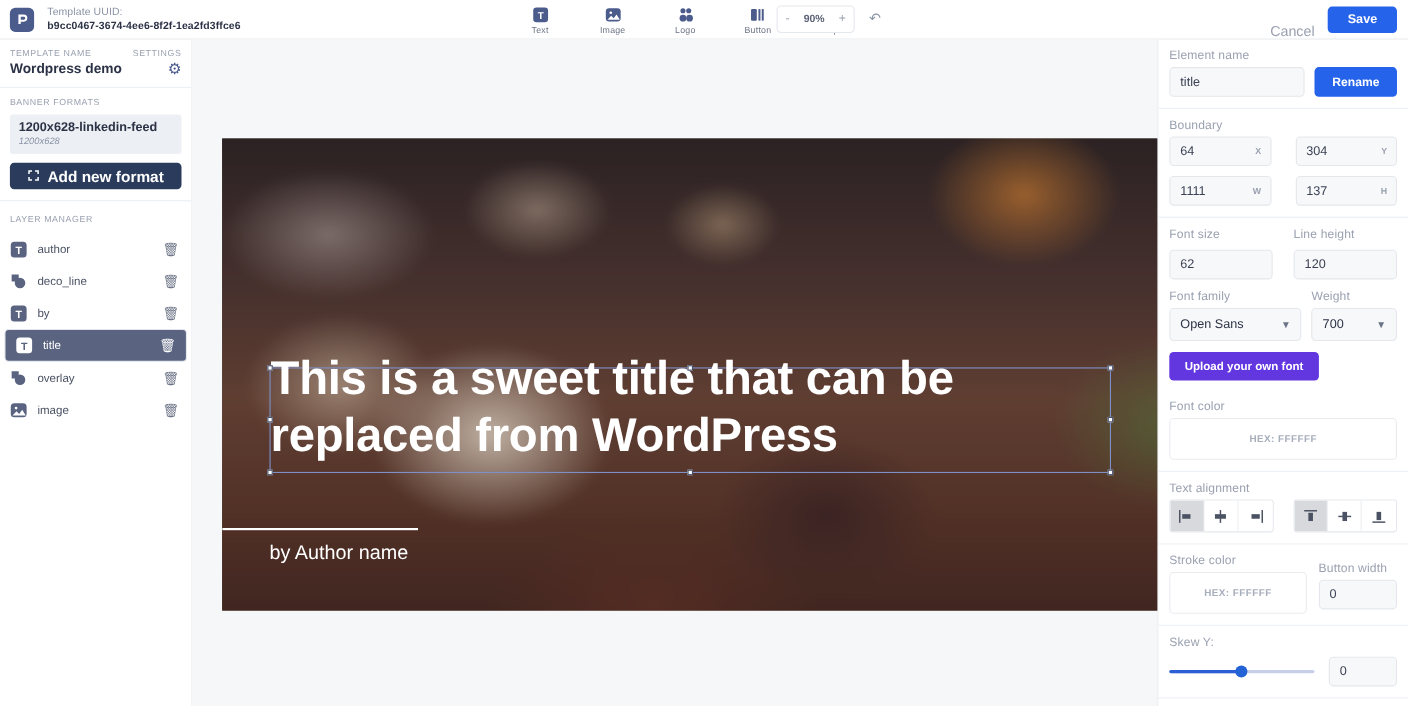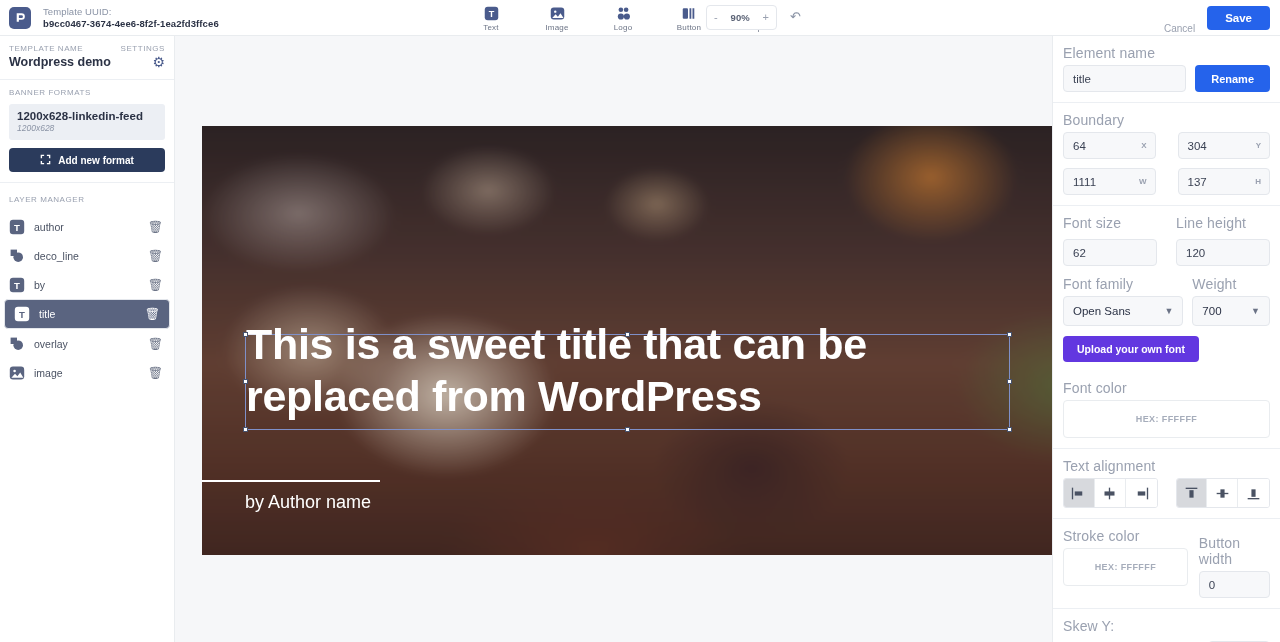--- a/index.html
+++ b/index.html
@@ -40,21 +40,21 @@
     width: 71px; height: 25px;
     border: 1px solid #e4e7ec; border-radius: 4px;
     display: flex; align-items: center; justify-content: space-between;
     padding: 0 7px; background: #fff;
   }
   .zoomctl .zbtn { font-size: 11px; color: #9aa1b0; cursor: pointer; line-height: 1; }
   .zoomctl .zval { font-size: 9.5px; color: #5a6275; font-weight: bold; }
   .undo { position: absolute; left: 790px; top: 10px; font-size: 13px; color: #8a93a5; cursor: pointer; line-height: 1; }
 
   .topright { position: absolute; right: 10px; top: 0; height: 36px; display: flex; align-items: center; gap: 12px; }
-  .cancel-btn { font-size: 10px; color: #9aa1b0; cursor: pointer; background: none; border: none; font-family: inherit; margin-top: 20px;}
+  .cancel-btn { font-size: 13px; color: #9aa1b0; cursor: pointer; background: none; border: none; font-family: inherit; margin-top: 20px;}
   .save-btn {
     background: #2563eb; color: #fff; font-size: 11.5px; font-weight: bold;
     border: none; border-radius: 4px; padding: 6px 18px; cursor: pointer; font-family: inherit;
   }
 
   
   .body { flex: 1; display: flex; min-height: 0; }
 
   
   .sidebar {
@@ -66,21 +66,21 @@
   .sb-cap { font-size: 8px; color: #9aa1b0; letter-spacing: .55px; text-transform: uppercase; }
   .sb-title-row { display: flex; justify-content: space-between; align-items: center; margin-top: 2px; }
   .sb-title { font-size: 12.5px; color: #2b3245; font-weight: bold; }
   .gear { color: #4a5b8c; font-size: 14px; cursor: pointer; line-height: 1; }
 
   .fmt-card { background: #eceff4; border-radius: 3px; padding: 6px 8px 7px 8px; margin-top: 7px; }
   .fmt-name { font-size: 11.5px; font-weight: bold; color: #2b3245; }
   .fmt-dim { font-size: 8.5px; color: #8a93a5; font-style: italic; margin-top: 1px; }
   .add-fmt {
     margin-top: 8px; width: 100%; background: #2b3b5c; color: #fff;
-    border: none; border-radius: 4px; height: 24px; font-size: 10px; font-weight: bold;
+    border: none; border-radius: 4px; height: 24px; font-size: 14px; font-weight: bold;
     display: flex; align-items: center; justify-content: center; gap: 7px; cursor: pointer; font-family: inherit;
   }
 
   .layers-cap { padding: 12px 9px 4px 9px; font-size: 8px; color: #9aa1b0; letter-spacing: .55px; text-transform: uppercase; }
   .layer-list { padding: 4px 4px; }
   .layer {
     display: flex; align-items: center; height: 29px; border-radius: 3px;
     padding: 0 7px 0 5px; cursor: pointer; margin-bottom: 0px;
   }
   .layer.sel { background: #5a6480; }
@@ -139,21 +139,21 @@
     position: absolute; left: 43px; top: 366px;
     color: #ffffff; font-size: 18px; font-weight: normal;
   }
 
   
   .rpanel {
     width: 228px; min-width: 228px; background: #ffffff;
     border-left: 1px solid #e9ecef; overflow: hidden;
   }
   .rsec { padding: 9px 10px 10px 10px; border-bottom: 1px solid #eceff3; }
-  .rlabel { font-size: 14px; color: #9aa1b0; margin-bottom: 4px; letter-spacing: .15px; }
+  .rlabel { font-size: 11px; color: #9aa1b0; margin-bottom: 4px; letter-spacing: .15px; }
   .inp {
     background: #f7f8fa; border: 1px solid #e4e7ec; border-radius: 4px;
     height: 27px; display: flex; align-items: center; padding: 0 9px;
     font-size: 11.5px; color: #3b4254; position: relative;
   }
   .inp .suffix { position: absolute; right: 8px; font-size: 8px; color: #9aa1b0; font-weight: bold; }
   .row { display: flex; gap: 19px; }
   .row > * { flex: 1; min-width: 0; }
 
   .rename-btn {

